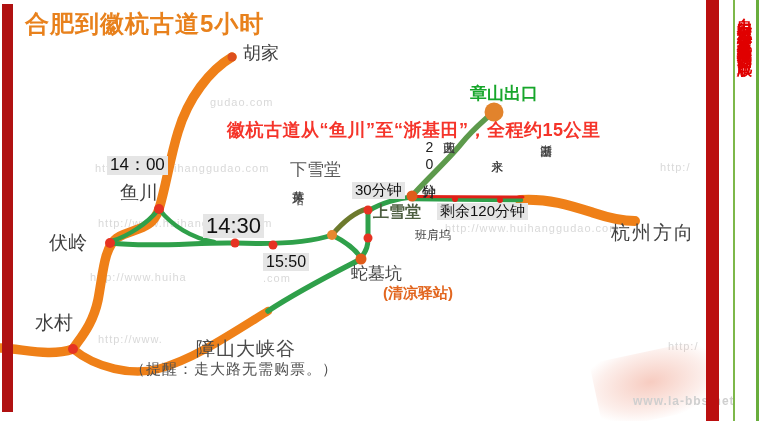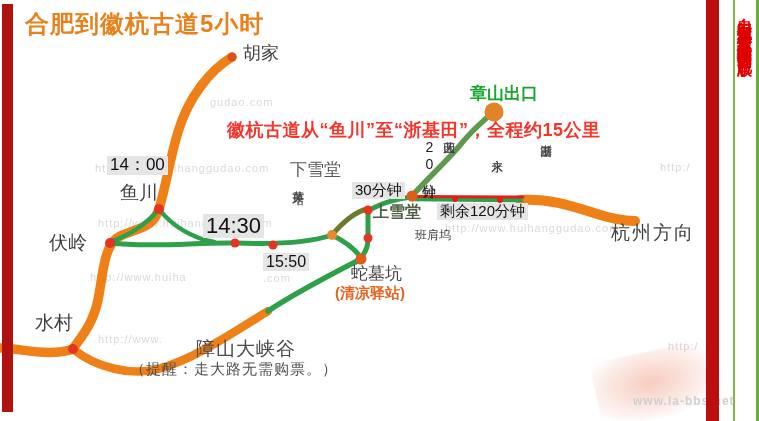--- a/index.html
+++ b/index.html
@@ -20,21 +20,21 @@
   .green-line-b{left:756px;top:0;width:3px;height:421px;background:#68ad3c;}
   .banner-text{left:736px;top:6px;height:412px;font-size:15px;font-weight:bold;color:#e00000;
                writing-mode:vertical-rl;text-orientation:upright;letter-spacing:2px;z-index:6;}
   .notes{left:452px;top:254px;font-size:15.5px;color:#222;line-height:18.5px;z-index:3;}
   .stamp{position:absolute;left:595px;top:350px;width:125px;height:68px;z-index:2;
          background:radial-gradient(ellipse at 45% 45%, rgba(233,120,90,.38), rgba(233,120,90,.12) 55%, rgba(233,120,90,0) 75%);
          transform:rotate(-12deg);}
   .labbs{left:633px;top:395px;font-size:12px;font-weight:bold;color:#cfcfcf;z-index:3;letter-spacing:1px;}
   .place-lg{font-size:19px;}
   .place-md{font-size:12px;margin-left:41px;}
-  .orange-note{color:#e2661f;}
+  .orange-note{color:#e2661f;margin-left:48px;}
 </style>
 </head>
 <body>
 
 <div id="canvas">
 
   <div class="wm" style="left:210px;top:96px;">gudao.com</div>
   <div class="wm" style="left:95px;top:162px;">http://www.huihanggudao.com</div>
   <div class="wm" style="left:98px;top:217px;">http://www.huihanggudao.com</div>
   <div class="wm" style="left:90px;top:271px;">http://www.huiha</div>

